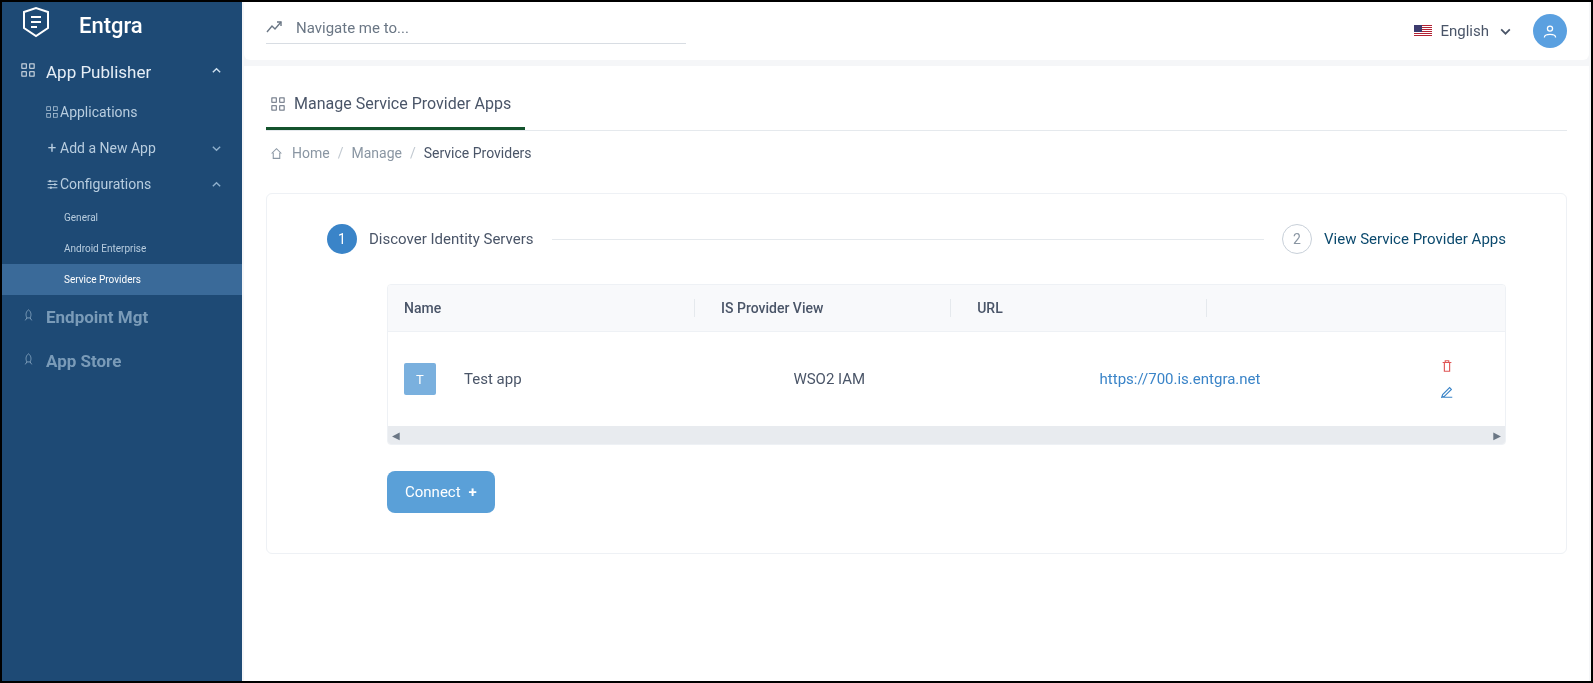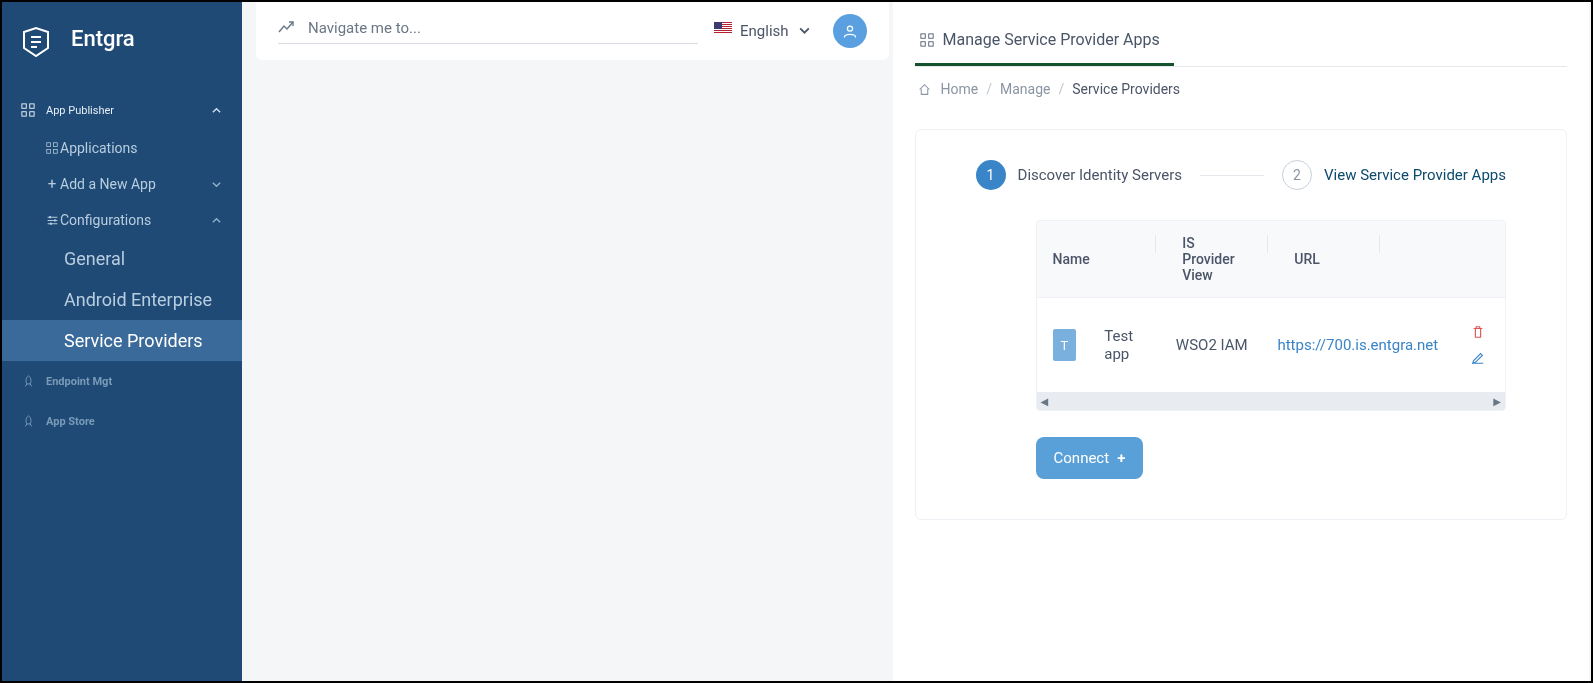--- a/index.html
+++ b/index.html
@@ -1,37 +1,37 @@
 <!DOCTYPE html>
 <html><head>
   <meta charset="utf-8">
   <style>
     * { margin: 0; padding: 0; box-sizing: border-box; font-family: -apple-system, BlinkMacSystemFont, "Segoe UI", Roboto, sans-serif; }
     body { background: #fff; border: 2px solid #000; width: 1593px; height: 683px; display: flex; overflow: hidden; }
     
     
     .sidebar { width: 240px; background: #1e4a75; color: #fff; flex-shrink: 0; display: flex; flex-direction: column; }
-    .logo-area { padding: 24px 18px; display: flex; align-items: flex-start; gap: 19px; }
+    .logo-area { padding: 4px 18px; display: flex; align-items: flex-end; gap: 27px; }
     .logo-text { font-size: 22px; font-weight: 500; color: #fff; }
     .nav { padding-top: 8px; }
-    .nav-section { padding: 12px 18px; display: flex; align-items: center; gap: 10px; font-size: 11px; color: #e6eef6; cursor: pointer; }
+    .nav-section { padding: 12px 18px; display: flex; gap: 10px; font-size: 17px; color: #e6eef6; cursor: pointer; }
     .nav-section .chev { margin-left: auto; }
     .nav-item { padding: 10px 18px 10px 42px; display: flex; align-items: center; gap: 0; font-size: 14px; color: #b8cddf; cursor: pointer; }
     .nav-item .chev { margin-left: auto; }
-    .nav-sub { padding: 10px 18px 10px 62px; font-size: 18px; color: #b8cddf; cursor: pointer; }
+    .nav-sub { padding: 10px 18px 10px 62px; font-size: 10px; color: #b8cddf; cursor: pointer; }
     .nav-sub.active { background: #3a6a99; color: #fff; }
     .nav-item.dim, .nav-section.dim { color: #7a9bb8; font-weight: bold; }
     .ic { display: inline-flex; width: 16px; height: 16px; align-items: center; justify-content: center; }
     
     
-    .main { flex: 1; background: #f5f6f8; display: flex; flex-direction: row; padding-left: 12px; }
+    .main { flex: 1; background: #f5f6f8; display: flex; flex-direction: column; }
     .topbar { background: #fff; height: 58px; display: flex; align-items: center; padding: 0 22px; gap: 16px; border-radius: 0 0 6px 6px; margin: 0 2px 6px 2px; }
     .nav-search { display: flex; align-items: center; gap: 14px; color: #6b7785; font-size: 15px; border-bottom: 1px solid #d8dde3; padding-bottom: 6px; width: 420px; }
     .topbar-right { margin-left: auto; display: flex; align-items: center; gap: 20px; }
-    .lang { display: flex; align-items: flex-start; gap: 8px; color: #4a5568; font-size: 15px; }
+    .lang { display: flex; align-items: center; gap: 8px; color: #4a5568; font-size: 15px; }
     .flag { width: 18px; height: 12px; background: linear-gradient(#b22234 0 8%, #fff 8% 16%, #b22234 16% 24%, #fff 24% 32%, #b22234 32% 40%, #fff 40% 48%, #b22234 48% 56%,#fff 56% 64%,#b22234 64% 72%,#fff 72% 80%,#b22234 80% 88%,#fff 88% 100%); position: relative; }
     .flag::before { content: ''; position: absolute; left:0; top:0; width:8px; height:7px; background:#3c3b6e; }
     .avatar { width: 34px; height: 34px; border-radius: 50%; background: #5aa0e0; display: flex; align-items: center; justify-content: center; color:#fff; }
     
     .content { background: #fff; margin: 0 2px; flex: 1; padding: 18px 22px; }
     .tab-row { display: flex; border-bottom: 1px solid #e5e9ed; }
     .tab { display: flex; align-items: center; gap: 8px; padding: 10px 14px 14px 4px; font-size: 16px; color: #4a5568; border-bottom: 3px solid #14532d; margin-right: 20px; }
     .breadcrumb { display: flex; align-items: center; gap: 8px; padding: 14px 2px; font-size: 14px; color: #8a96a3; }
     .breadcrumb .cur { color: #4a5568; }
     .bsep { color: #c0c8d0; }

